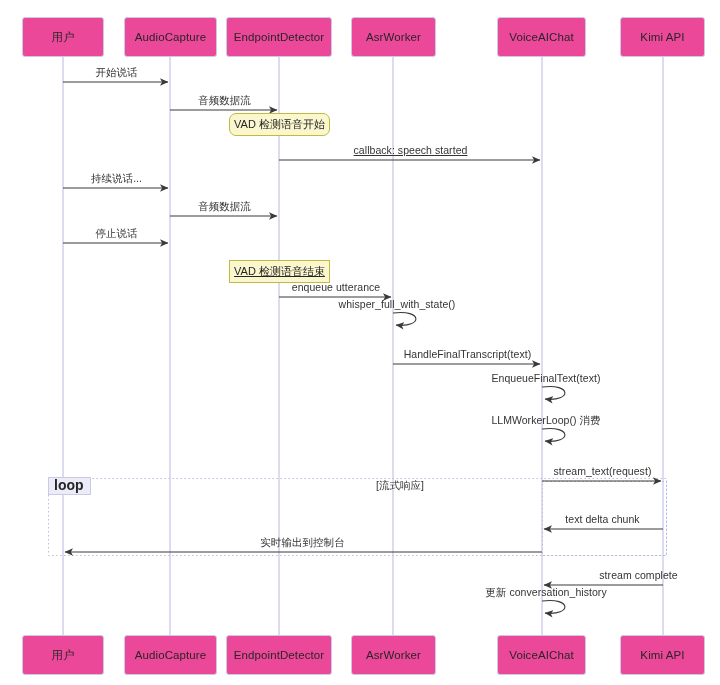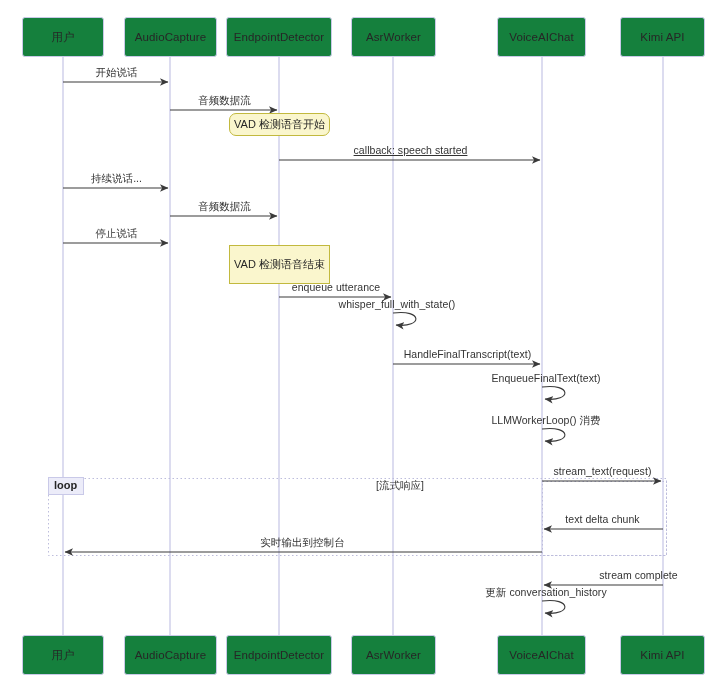--- a/index.html
+++ b/index.html
@@ -20,21 +20,21 @@
   svg.layer {
     position: absolute;
     left: 0;
     top: 0;
     width: 720px;
     height: 685px;
   }
   .participant-box {
     position: absolute;
     box-sizing: border-box;
-    background: #15803d;
+    background: #ec4899;
     border: 1px solid #C9C9E8;
     border-radius: 3px;
     display: flex;
     align-items: center;
     justify-content: center;
     font-size: 11.5px;
     color: #262626;
     letter-spacing: 0.1px;
   }
   .note-box {
@@ -55,21 +55,21 @@
     color: #333333;
     white-space: nowrap;
     text-align: center;
     letter-spacing: 0.05px;
   }
   .loop-label {
     position: absolute;
     box-sizing: border-box;
     background: #ECECF9;
     border: 1px solid #C9C9E8;
-    font-size: 11px;
+    font-size: 14px;
     font-weight: bold;
     color: #262626;
     padding: 1px 6px 2px 5px;
     line-height: 13px;
   }
   .loop-cond {
     position: absolute;
     font-size: 10.5px;
     color: #333333;
     white-space: nowrap;
@@ -155,21 +155,21 @@
         <span>VoiceAIChat</span>
       </div>
       <div class="participant-box" style="left: 620px; top: 635px; width: 85px; height: 40px;">
         <span>Kimi API</span>
       </div>
     </div>
   <div id="notes">
       <div class="note-box" style="left: 229px; top: 113px; width: 101px; height: 23px; border-radius: 7px;">
         <span>VAD 检测语音开始</span>
       </div>
-      <div class="note-box" style="left: 229px; top: 245px; width: 101px; height: 39px;">
+      <div class="note-box" style="left: 229px; top: 260px; width: 101px; height: 23px; text-decoration: underline;">
         <span>VAD 检测语音结束</span>
       </div>
     </div>
   <div id="labels">
       <div class="msg-label" style="left: 116.5px; top: 66px; transform: translateX(-50%);">开始说话</div>
       <div class="msg-label" style="left: 224.5px; top: 94px; transform: translateX(-50%);">音频数据流</div>
       <div class="msg-label" style="left: 410.5px; top: 144px; transform: translateX(-50%); text-decoration: underline;">callback: speech started</div>
       <div class="msg-label" style="left: 116.5px; top: 172px; transform: translateX(-50%);">持续说话...</div>
       <div class="msg-label" style="left: 224.5px; top: 200px; transform: translateX(-50%);">音频数据流</div>
       <div class="msg-label" style="left: 116.5px; top: 227px; transform: translateX(-50%);">停止说话</div>

